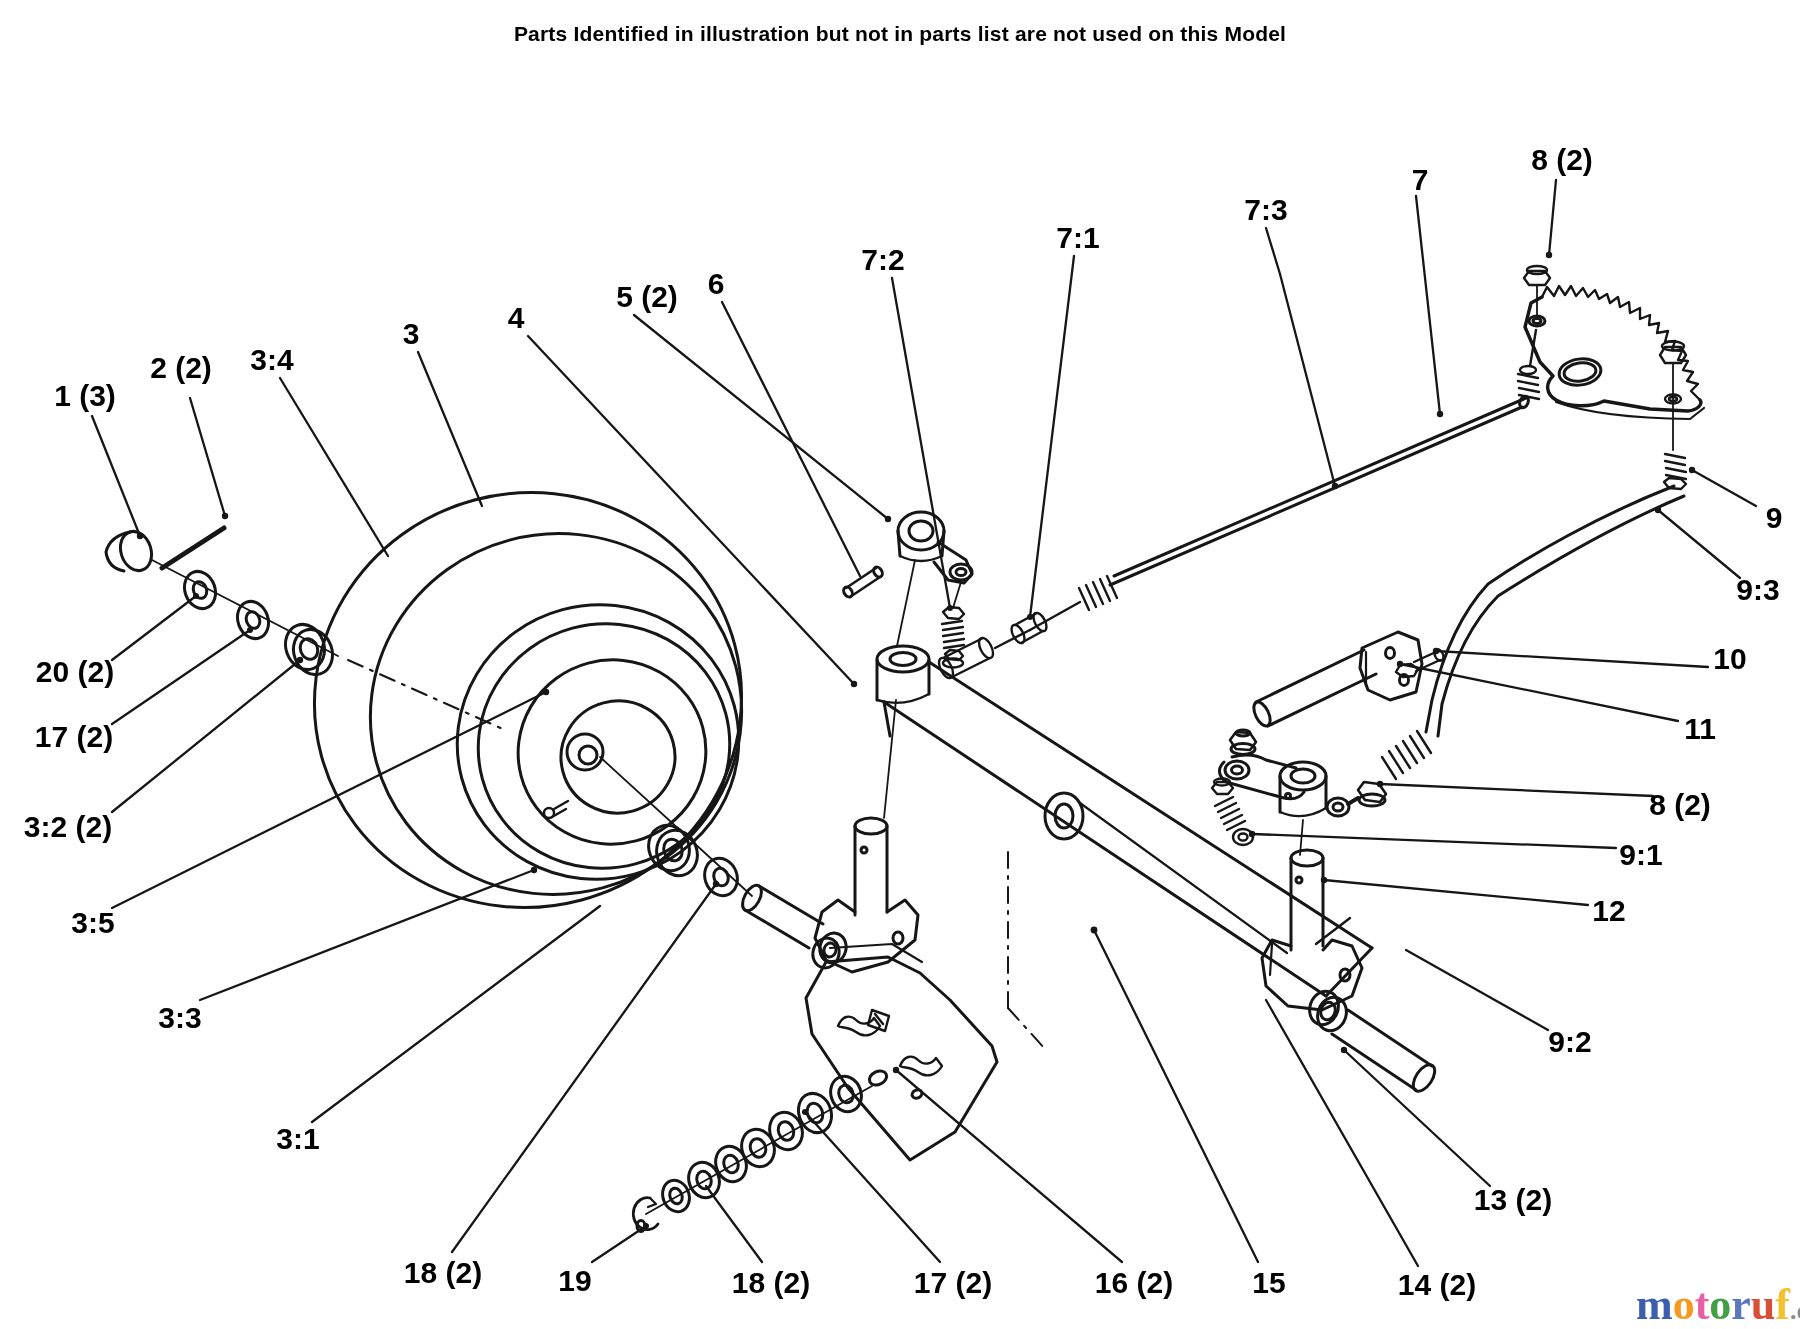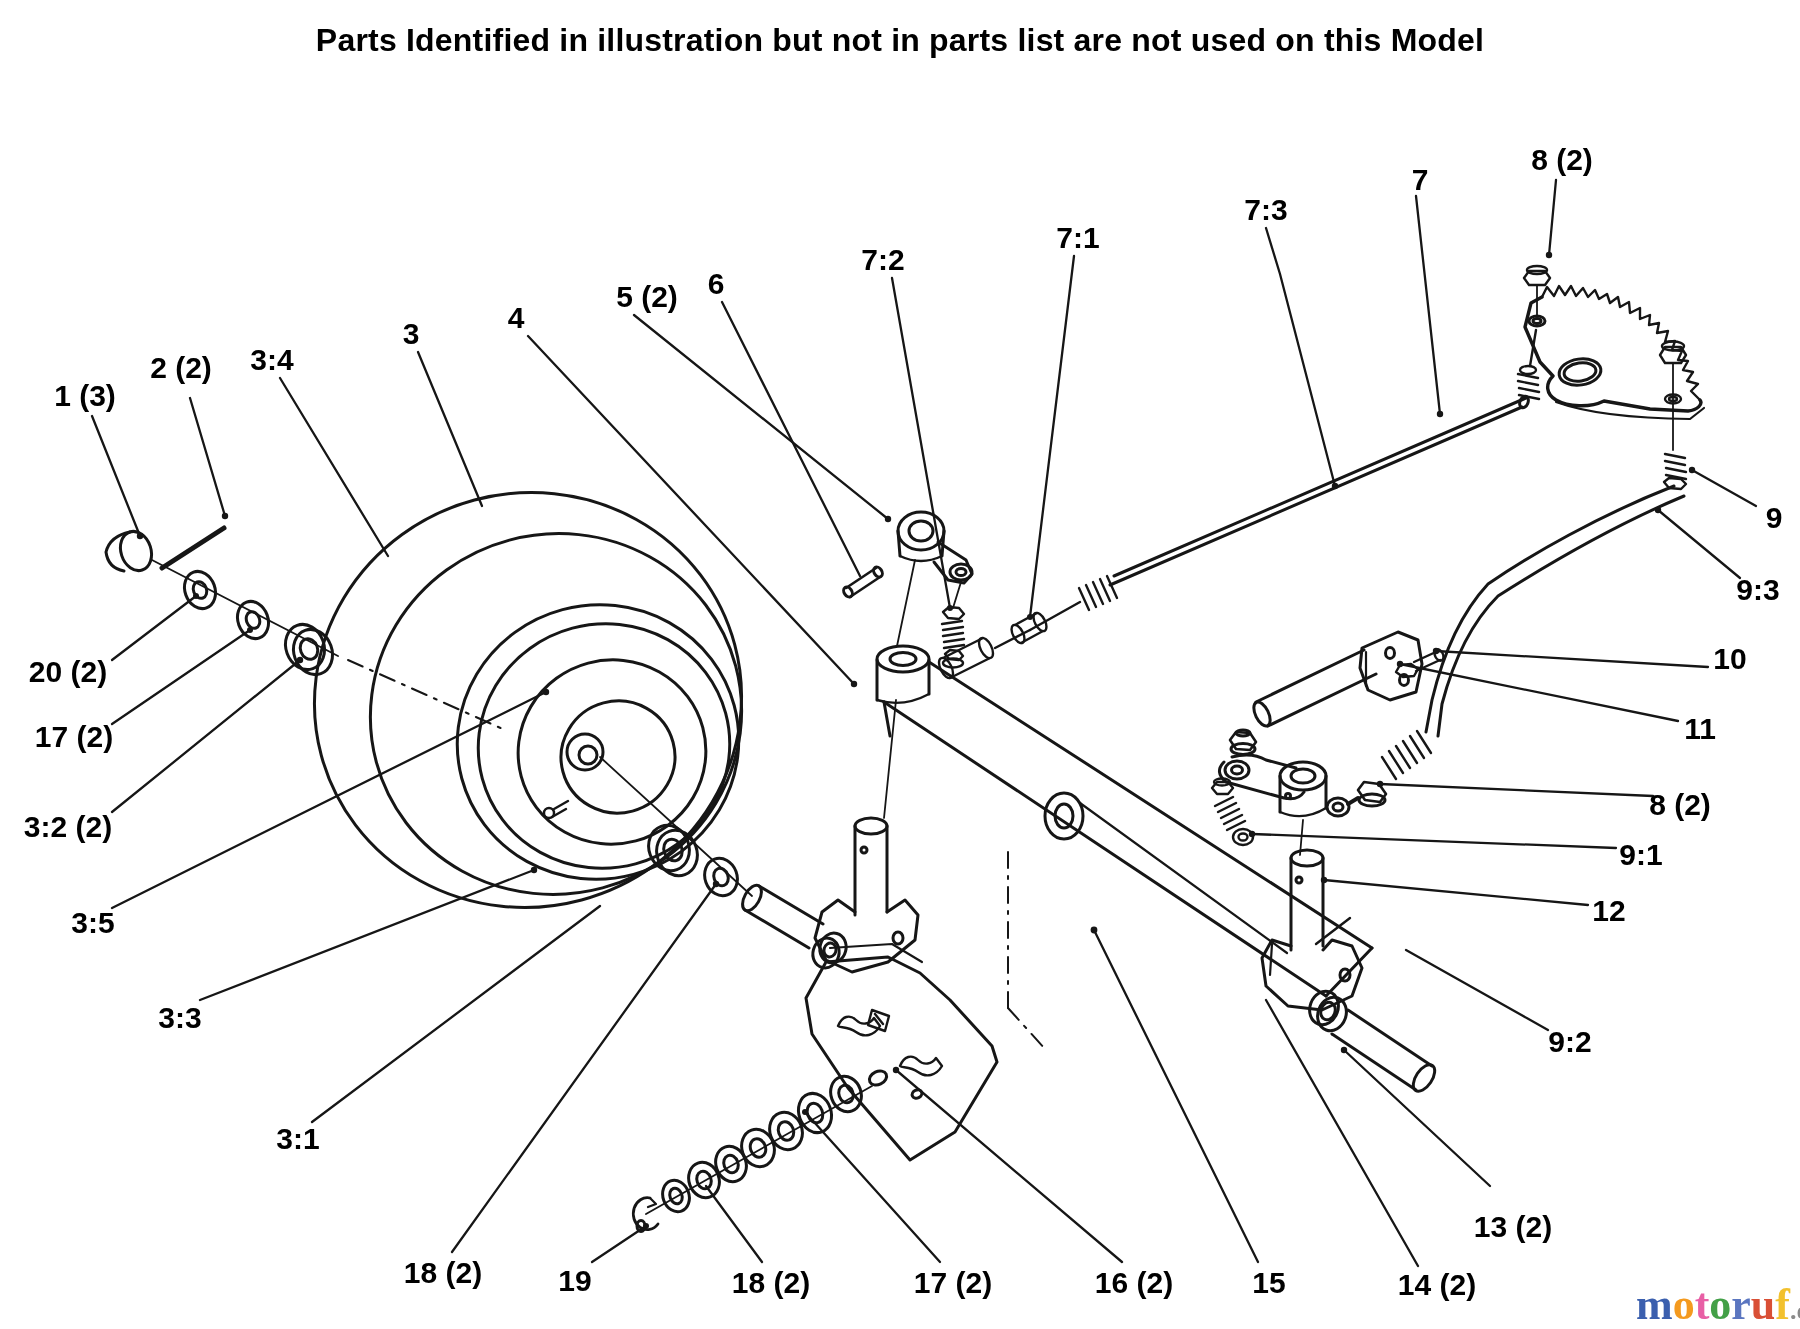--- a/index.html
+++ b/index.html
@@ -3,21 +3,21 @@
 <meta charset="utf-8">
 <style>
   html,body{margin:0;padding:0;background:#ffffff;}
   #stage{
     position:relative;width:1800px;height:1329px;background:#ffffff;overflow:hidden;
     font-family:"Liberation Sans", sans-serif;
   }
   #diagram-svg{position:absolute;left:0;top:0;}
   .hdr{
     position:absolute;top:22px;left:50%;transform:translateX(-50%);
-    font-size:32px;font-weight:bold;color:#000;white-space:nowrap;letter-spacing:0.2px;
+    font-size:21px;font-weight:bold;color:#000;white-space:nowrap;letter-spacing:0.2px;
   }
   .plabel{
     position:absolute;transform:translate(-50%,-50%);
     font-size:30px;font-weight:bold;color:#000;white-space:nowrap;line-height:1;
   }
   .wmark{
     position:absolute;left:1636px;top:1283px;white-space:nowrap;
     font-family:"Liberation Serif", serif;font-weight:bold;font-size:44px;line-height:1;
   }
   .wmark .de{font-size:26px;font-weight:bold;}
@@ -400,32 +400,32 @@
   <div class="plabel" style="left:1420px;top:180px">7</div>
   <div class="plabel" style="left:1562px;top:160px">8 (2)</div>
   <div class="plabel" style="left:1774px;top:518px">9</div>
   <div class="plabel" style="left:1758px;top:590px">9:3</div>
   <div class="plabel" style="left:1730px;top:659px">10</div>
   <div class="plabel" style="left:1700px;top:729px">11</div>
   <div class="plabel" style="left:1680px;top:805px">8 (2)</div>
   <div class="plabel" style="left:1641px;top:855px">9:1</div>
   <div class="plabel" style="left:1609px;top:911px">12</div>
   <div class="plabel" style="left:1570px;top:1042px">9:2</div>
-  <div class="plabel" style="left:1513px;top:1227px">13 (2)</div>
+  <div class="plabel" style="left:1513px;top:1200px">13 (2)</div>
   <div class="plabel" style="left:1437px;top:1285px">14 (2)</div>
   <div class="plabel" style="left:1269px;top:1283px">15</div>
   <div class="plabel" style="left:1134px;top:1283px">16 (2)</div>
   <div class="plabel" style="left:953px;top:1283px">17 (2)</div>
   <div class="plabel" style="left:771px;top:1283px">18 (2)</div>
   <div class="plabel" style="left:575px;top:1281px">19</div>
   <div class="plabel" style="left:443px;top:1273px">18 (2)</div>
   <div class="plabel" style="left:298px;top:1139px">3:1</div>
   <div class="plabel" style="left:180px;top:1018px">3:3</div>
   <div class="plabel" style="left:93px;top:923px">3:5</div>
   <div class="plabel" style="left:68px;top:827px">3:2 (2)</div>
   <div class="plabel" style="left:74px;top:737px">17 (2)</div>
-  <div class="plabel" style="left:68px;top:672px">20 (2)</div>
+  <div class="plabel" style="left:75px;top:672px">20 (2)</div>
 
   <div class="wmark">
     <span style="color:#3b5fae">m</span><span style="color:#f49a1f">o</span><span style="color:#e85fa5">t</span><span style="color:#43a047">o</span><span style="color:#5b76c0">r</span><span style="color:#d94f35">u</span><span style="color:#f2c12e">f</span><span class="de" style="color:#8a8a8a">.de</span>
   </div>
 
 </div>
 
 </body></html>

